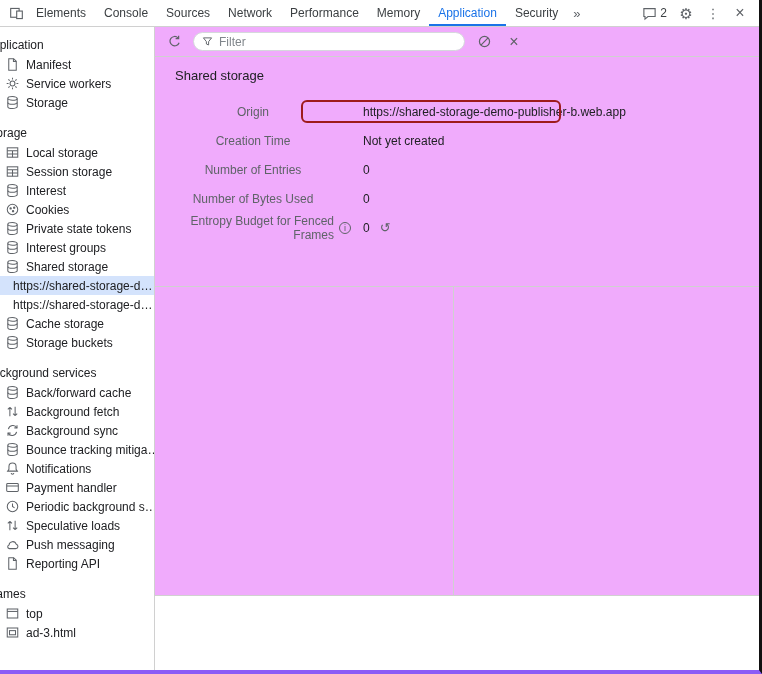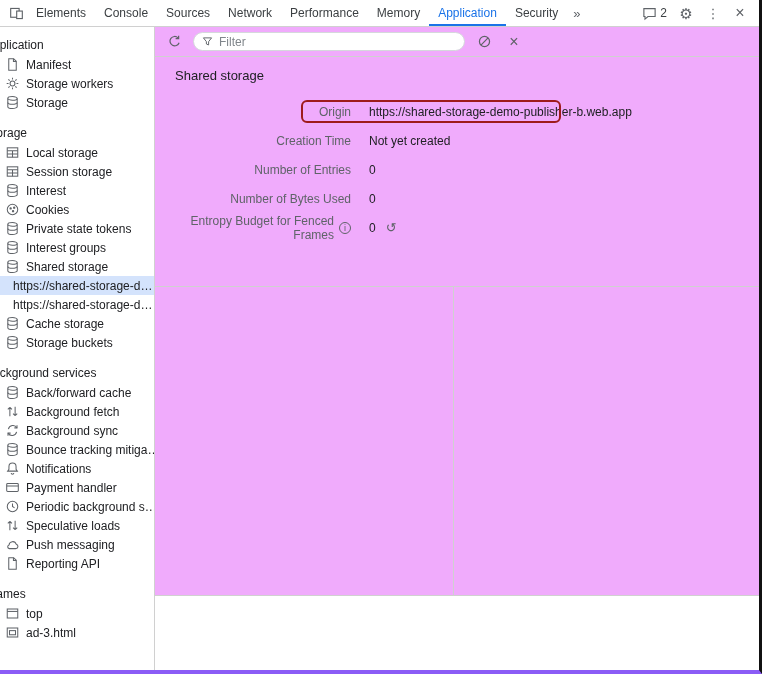--- a/index.html
+++ b/index.html
@@ -50,22 +50,22 @@
   
   .content{flex:1;display:flex;flex-direction:column;min-width:0;background:#f0abfc}
   .toolbar{height:30px;min-height:30px;display:flex;align-items:center;border-bottom:1px solid var(--border);padding:0 8px;gap:8px}
   .filter-box{display:flex;align-items:center;gap:6px;width:272px;height:19px;border:1px solid #d5d8dc;border-radius:10px;padding:0 8px;color:var(--icon);background:#fff}
   .filter-box svg{width:11px;height:11px;flex:none}
   .filter-box input{border:none;outline:none;flex:1;font:inherit;color:var(--text);background:transparent;min-width:0;padding:0}
   .filter-box input::placeholder{color:#80868b}
   .page-title{font-size:13px;font-weight:400;margin:0;padding:11px 20px 8px;line-height:15px}
   .meta{padding-top:6px}
   .meta-row{position:relative;height:29px;display:flex;align-items:center}
-  .meta-label{flex:0 0 196px;display:flex;justify-content:flex-end;align-items:center;gap:5px;color:var(--text2);text-align:right}
-  .meta-value{margin-left:18px;display:flex;align-items:center;gap:10px;color:var(--text)}
+  .meta-label{flex:0 0 196px;display:flex;justify-content:center;align-items:center;gap:5px;color:var(--text2);text-align:right}
+  .meta-value{margin-left:12px;display:flex;align-items:center;gap:10px;color:var(--text)}
   .highlight-box{position:absolute;left:146px;top:3px;width:260px;height:23px;border:2px solid var(--hl);border-radius:6px;pointer-events:none}
   .info-icon{width:12px;height:12px;border:1px solid var(--icon);border-radius:50%;font-size:9px;line-height:10px;text-align:center;display:inline-block;color:var(--icon);font-style:normal;flex:none}
   .info-icon::before{content:"i"}
   .reset-icon{color:var(--icon);font-size:13px;cursor:pointer;line-height:1}
   
   .datagrid{margin-top:44px;border-top:1px solid var(--border);display:flex;flex-direction:column;flex:1;min-height:0}
   .dg-head{display:flex;height:24px;line-height:23px;border-bottom:1px solid var(--border)}
   .dg-col-key{width:299px;min-width:299px;border-right:1px solid var(--border);padding-left:7px}
   .dg-col-value{flex:1;padding-left:6px}
   .dg-body{display:flex;height:308px;min-height:0}
@@ -125,21 +125,21 @@
               </span>
               <span class="tree-label">Manifest</span>
             </div>
             <div class="tree-item">
               <span class="tree-icon">
                 <svg viewBox="0 0 16 16" fill="none" stroke="currentColor" stroke-width="1.1">
                   <circle cx="8" cy="8" r="2.6"></circle>
                   <path d="M8 1.8v2M8 12.2v2M1.8 8h2M12.2 8h2M3.6 3.6l1.4 1.4M11 11l1.4 1.4M12.4 3.6 11 5M5 11l-1.4 1.4"></path>
                 </svg>
               </span>
-              <span class="tree-label">Storage workers</span>
+              <span class="tree-label">Service workers</span>
             </div>
             <div class="tree-item">
               <span class="tree-icon">
                 <svg viewBox="0 0 16 16" fill="none" stroke="currentColor" stroke-width="1.1">
                   <ellipse cx="8" cy="3.6" rx="5" ry="1.9"></ellipse>
                   <path d="M3 3.6v8.8c0 1 2.2 1.9 5 1.9s5-.9 5-1.9V3.6"></path>
                   <path d="M3 8c0 1 2.2 1.9 5 1.9S13 9 13 8"></path>
                 </svg>
               </span>
               <span class="tree-label">Storage</span>

